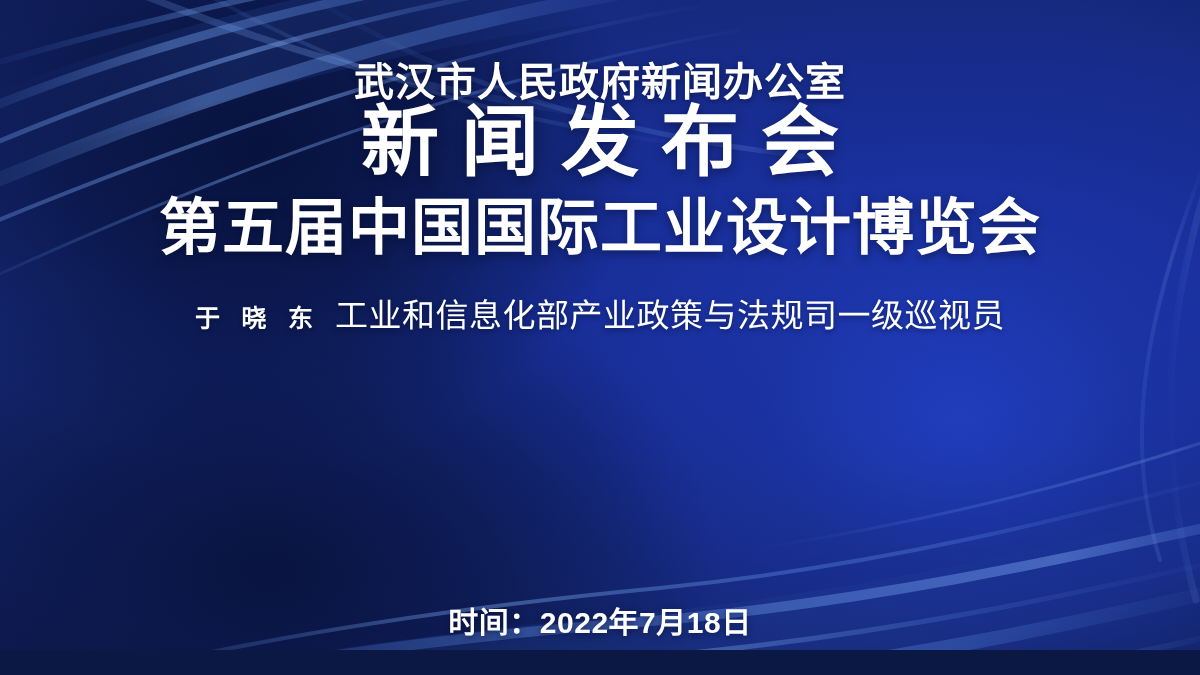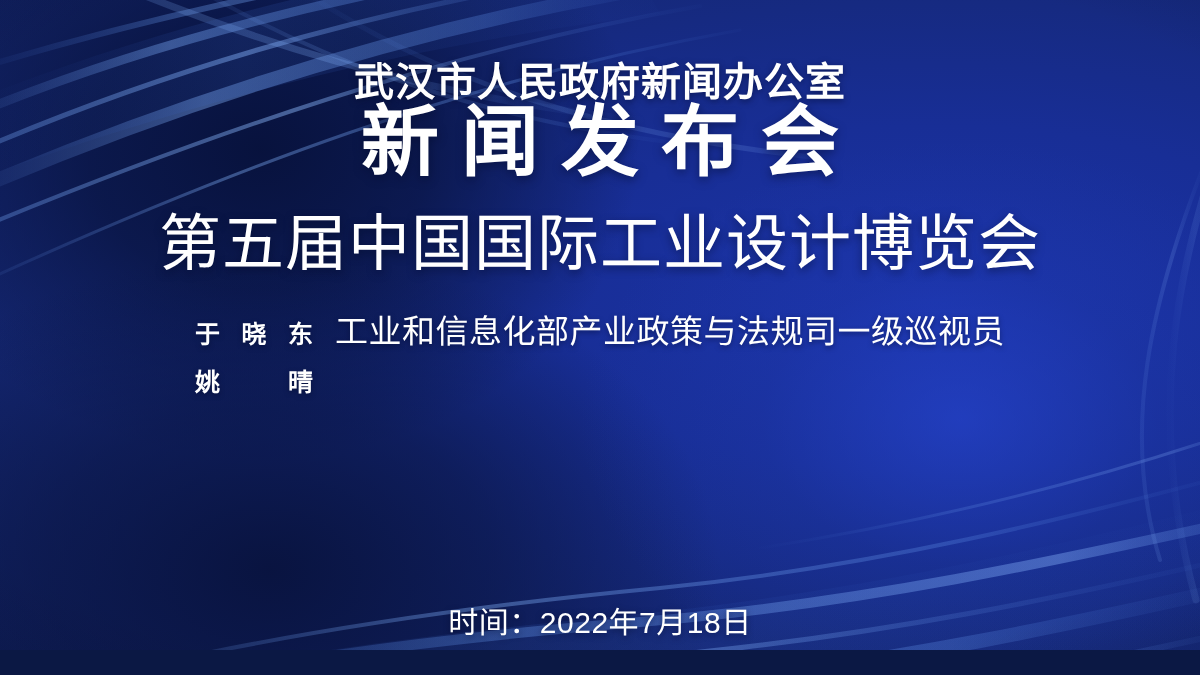--- a/index.html
+++ b/index.html
@@ -85,35 +85,35 @@
     font-weight: 700;
     color: #ffffff;
     letter-spacing: 22px;
     text-indent: 22px;
     line-height: 1.02;
     text-shadow: 0 3px 10px rgba(3,9,40,0.5);
     white-space: nowrap;
   }
 
   .subhead {
-    margin-top: 28px;
+    margin-top: 12px;
     font-size: 62px;
-    font-weight: 400;
+    font-weight: 700;
     color: #ffffff;
     letter-spacing: 1px;
     line-height: 1.05;
     text-shadow: 0 3px 9px rgba(3,9,40,0.5);
     white-space: nowrap;
   }
 
   .speakers {
     margin-top: 36px;
     display: flex;
     flex-direction: column;
-    gap: 16px;
+    gap: 4px;
   }
   .speaker-row {
     display: flex;
     align-items: baseline;
     white-space: nowrap;
   }
   .sp-name {
     width: 118px;
     text-align: justify;
     text-align-last: justify;
@@ -133,21 +133,21 @@
     text-shadow: 0 2px 5px rgba(3,9,40,0.5);
   }
 
   .datetime {
     position: absolute;
     left: 0;
     right: 0;
     top: 598px;
     text-align: center;
     font-size: 30px;
-    font-weight: 400;
+    font-weight: 700;
     color: #ffffff;
     letter-spacing: 0.5px;
     text-shadow: 0 2px 6px rgba(3,9,40,0.55);
     white-space: nowrap;
   }
 </style>
 </head>
 <body>
 
 <div id="poster">
@@ -227,21 +227,20 @@
     <div class="speakers">
 
       <div class="speaker-row">
         <span class="sp-name">于晓东</span>
         <span class="sp-title">工业和信息化部产业政策与法规司一级巡视员</span>
       </div>
 
 
 
       <div class="speaker-row">
-        <span class="sp-name">姚晴</span>
       </div>
 
     </div>
 
     <div class="datetime">时间：2022年7月18日</div>
 
   </div>
 </div>
 
 </body></html>

